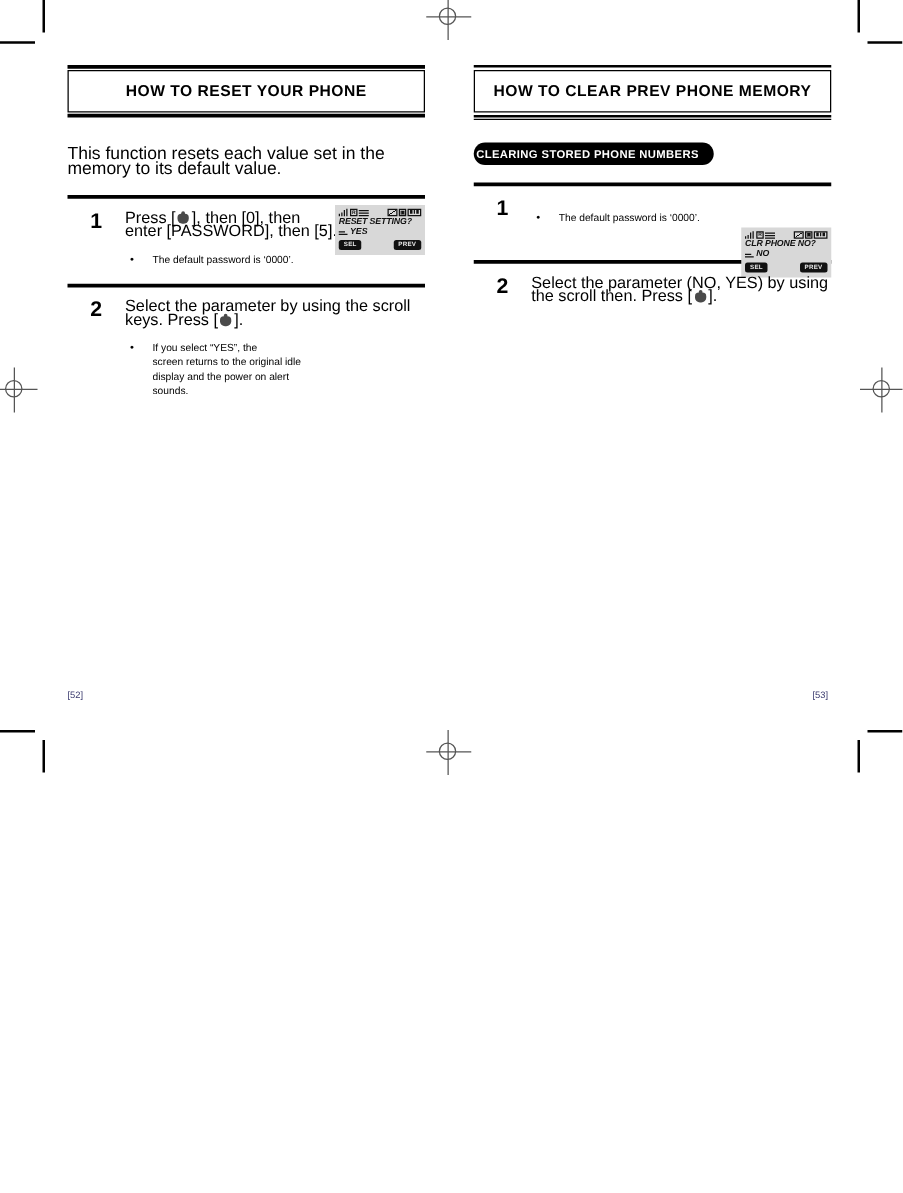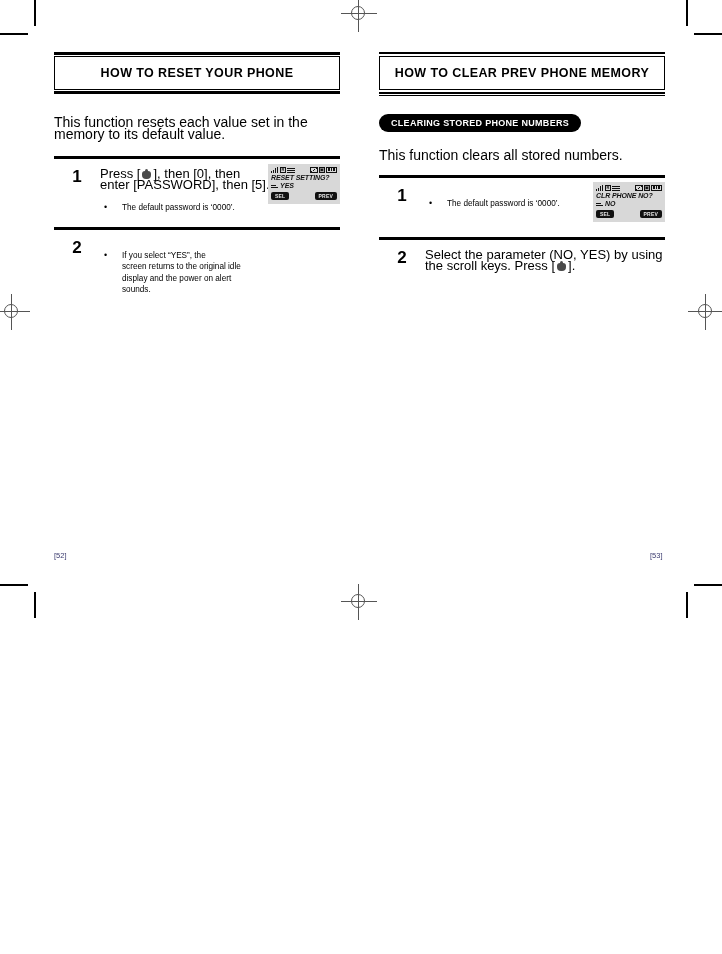--- a/index.html
+++ b/index.html
@@ -123,21 +123,21 @@
   .intro.right-intro { margin-top: 17px; }
 
   
   .pill {
     display: inline-block;
     background: #000000;
     color: #ffffff;
     font-size: 9px;
     font-weight: bold;
     letter-spacing: 0.3px;
-    padding: 4px 12px 4px 12px;
+    padding: 4px 12px 4px 2px;
     border-radius: 9px;
     margin-top: 18px;
     white-space: nowrap;
   }
 
   
   .step-rule {
     height: 2.5px;
     background: #000000;
     width: 100%;
@@ -426,20 +426,22 @@
       <div class="lcd-softkeys">
         <div class="softkey">SEL</div>
         <div class="softkey">PREV</div>
       </div>
     </div>
 
     <div class="step-rule" style="margin-top:14px;"></div>
     <div class="step">
       <div class="step-num">2</div>
       <div class="step-body">
+        <div class="step-text"><span>Select the parameter by using the scroll
+keys.  Press [</span><span class="keyglyph"></span><span>].</span></div>
         <div class="bullet-row">
           <div class="bullet-dot">•</div>
           <div class="bullet-text">If you select “YES”, the
 screen returns to the original idle
 display and the power on alert
 sounds.</div>
         </div>
       </div>
     </div>
 
@@ -451,21 +453,20 @@
       <div class="rule-top"></div>
       <div class="title-inner">
         <div class="title-text">HOW TO CLEAR PREV PHONE MEMORY</div>
       </div>
       <div class="rule-bottom"></div>
       <div class="rule-bottom2"></div>
     </div>
 
     <div class="pill">CLEARING STORED PHONE NUMBERS</div>
 
-    <div class="intro right-intro">This function clears all stored numbers.</div>
 
     
     <div class="step-rule" style="margin-top:14px;"></div>
     <div class="step">
       <div class="step-num">1</div>
       <div class="step-body">
         <div class="bullet-row">
           <div class="bullet-dot">•</div>
           <div class="bullet-text">The default password is ‘0000’.</div>
         </div>
@@ -506,21 +507,21 @@
         <div class="softkey">PREV</div>
       </div>
     </div>
 
     
     <div class="step-rule" style="margin-top:28px;"></div>
     <div class="step">
       <div class="step-num">2</div>
       <div class="step-body">
         <div class="step-text"><span>Select the parameter (NO, YES) by using
-the scroll keys.  Press [</span><span class="keyglyph"></span><span>].</span></div>
+the scroll then.  Press [</span><span class="keyglyph"></span><span>].</span></div>
       </div>
     </div>
 
   </div>
 
   <div class="page-num" style="left:54px;top:551px;">[52]</div>
   <div class="page-num" style="left:650px;top:551px;">[53]</div>
 
 </div>
 

